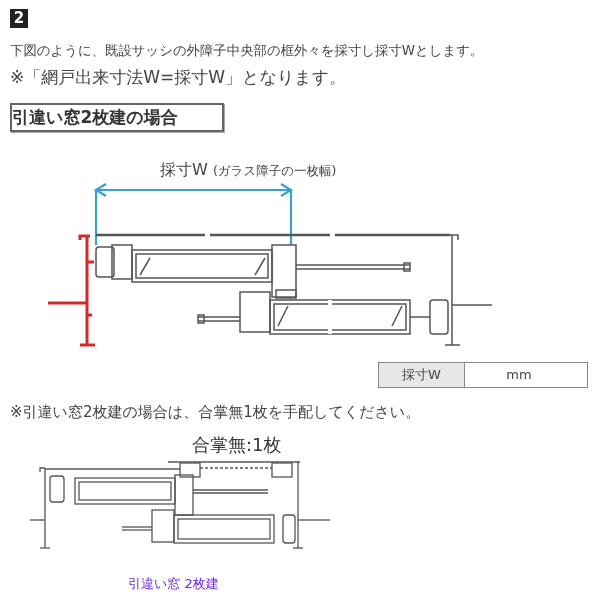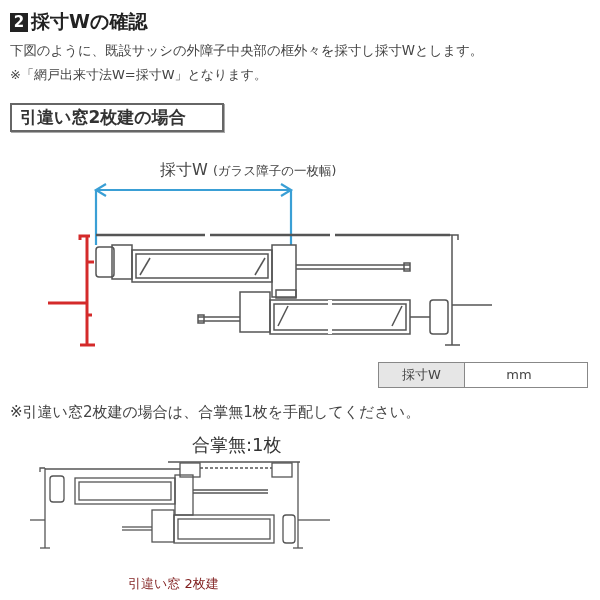--- a/index.html
+++ b/index.html
@@ -4,43 +4,42 @@
   <style>
     html, body { margin: 0; padding: 0; background: #ffffff; }
     body { width: 600px; height: 600px; position: relative; overflow: hidden;
            font-family: "DejaVu Sans", sans-serif; color: #333; }
     .abs { position: absolute; }
     .heading { left: 10px; top: 9px; font-size: 19px; font-weight: bold; color: #222;
                display: flex; align-items: center; letter-spacing: 0px; }
     .num-badge { display: inline-block; width: 18px; height: 19px; background: #222; color: #fff;
                  font-size: 15px; line-height: 19px; text-align: center; margin-right: 3px; font-weight: bold; }
     .desc1 { left: 10px; top: 42px; font-size: 13.4px; color: #444; white-space: nowrap; }
-    .desc2 { left: 10px; top: 66px; font-size: 13px; color: #444; white-space: nowrap; }
+    .desc2 { left: 10px; top: 66px; font-size: 17px; color: #444; white-space: nowrap; }
     .case-box { left: 10px; top: 103px; width: 214px; height: 29px; border: 2px solid #666;
                 box-sizing: border-box; font-size: 17px; font-weight: bold; color: #333;
-                line-height: 25px; padding-left: 8px; background: #fff;
+                line-height: 25px; background: #fff;
                 box-shadow: 1px 1px 0 #aaa; }
     .dim-label { left: 160px; top: 160px; font-size: 16px; color: #444; white-space: nowrap; }
     .dim-label .sub { font-size: 12.5px; margin-top: 17px; }
     .table-w { left: 378px; top: 362px; width: 210px; height: 26px; border: 1px solid #888;
                display: flex; box-sizing: border-box; font-size: 13px; color: #444; }
     .table-w .th { width: 85px; background: #e6e6e6; border-right: 1px solid #888;
                    text-align: center; line-height: 24px; }
     .table-w .td { flex: 1; text-align: center; padding-right: 14px; line-height: 24px; background: #fff; }
     .note { left: 10px; top: 403px; font-size: 15px; color: #444; white-space: nowrap; }
     .gassho { left: 192px; top: 433px; font-size: 18px; color: #333; white-space: nowrap; }
-    .caption { left: 128px; top: 575px; font-size: 13px; color: #7f1d1d; white-space: nowrap; }
+    .caption { left: 128px; top: 575px; font-size: 13px; color: #6d28d9; white-space: nowrap; }
     svg { position: absolute; left: 0; top: 0; }
   </style>
 </head>
 <body>
 
 <div class="abs heading">
   <span class="num-badge">2</span>
-  <span>採寸Wの確認</span>
 </div>
 <div class="abs desc1">下図のように、既設サッシの外障子中央部の框外々を採寸し採寸Wとします。</div>
 <div class="abs desc2">※「網戸出来寸法W=採寸W」となります。</div>
 
 <div class="abs case-box">引違い窓2枚建の場合</div>
 
 <div class="abs dim-label">
   <span>採寸W</span>
   <span class="sub">(ガラス障子の一枚幅)</span>
 </div>

